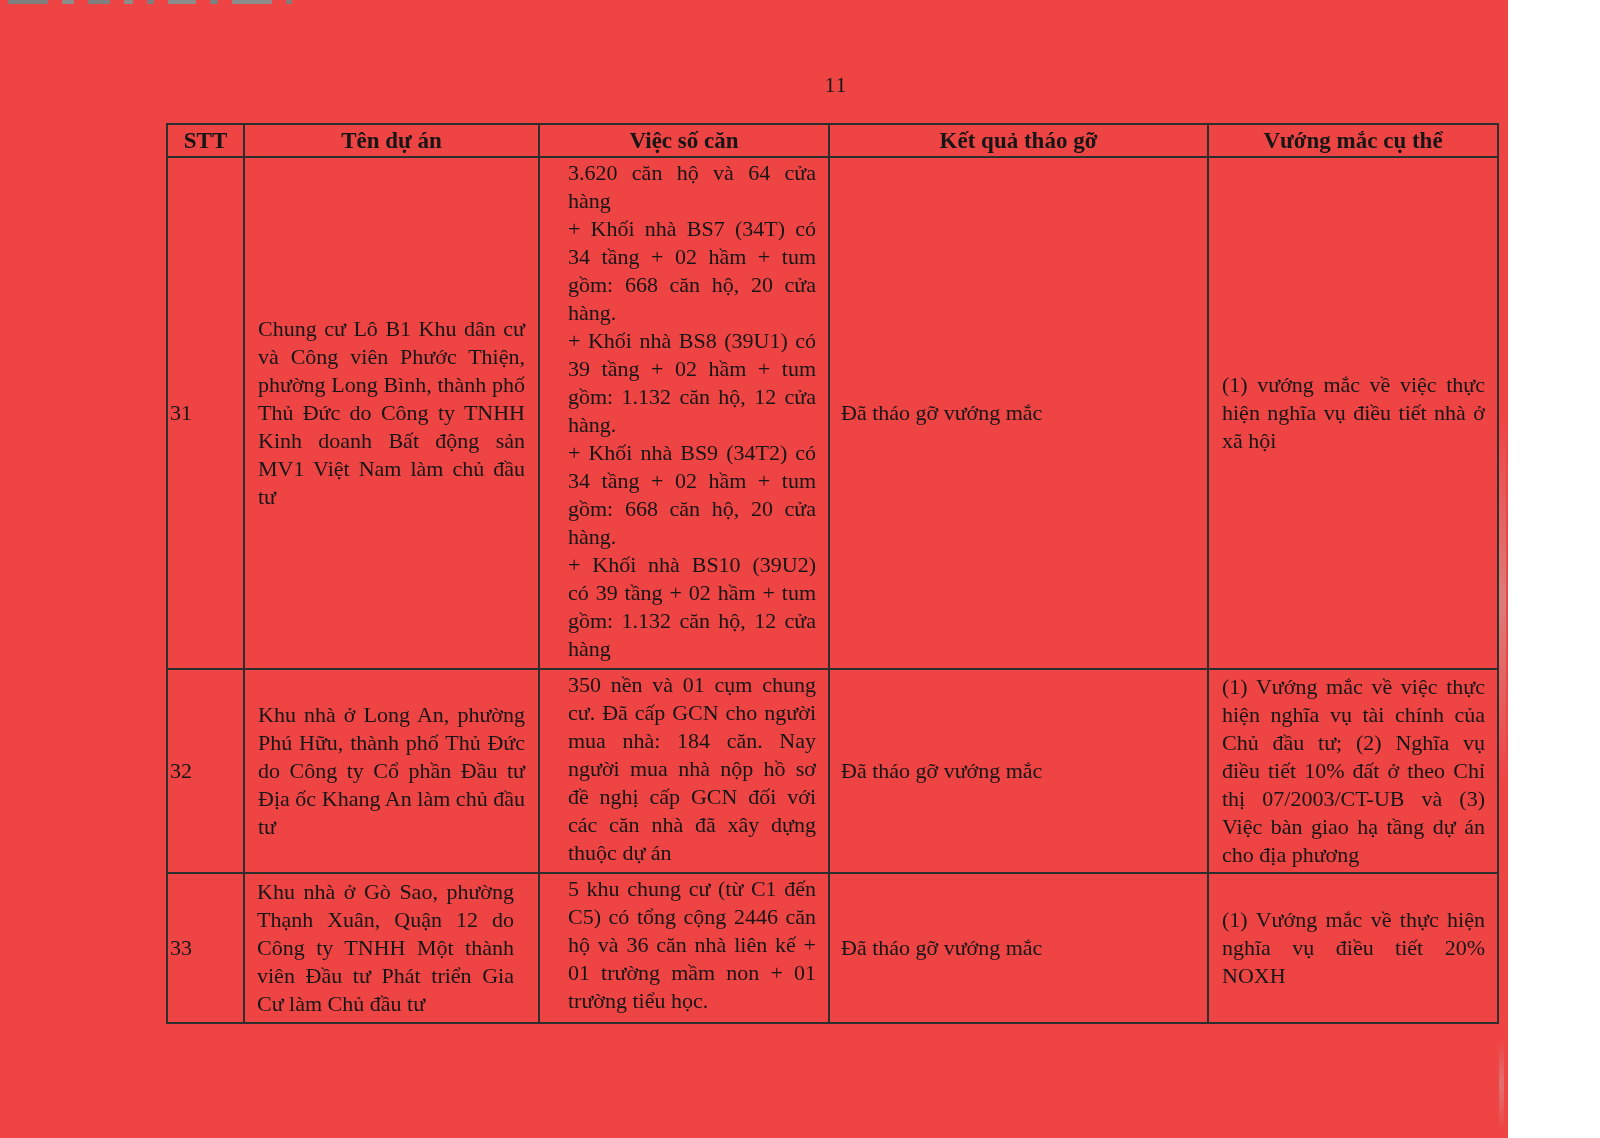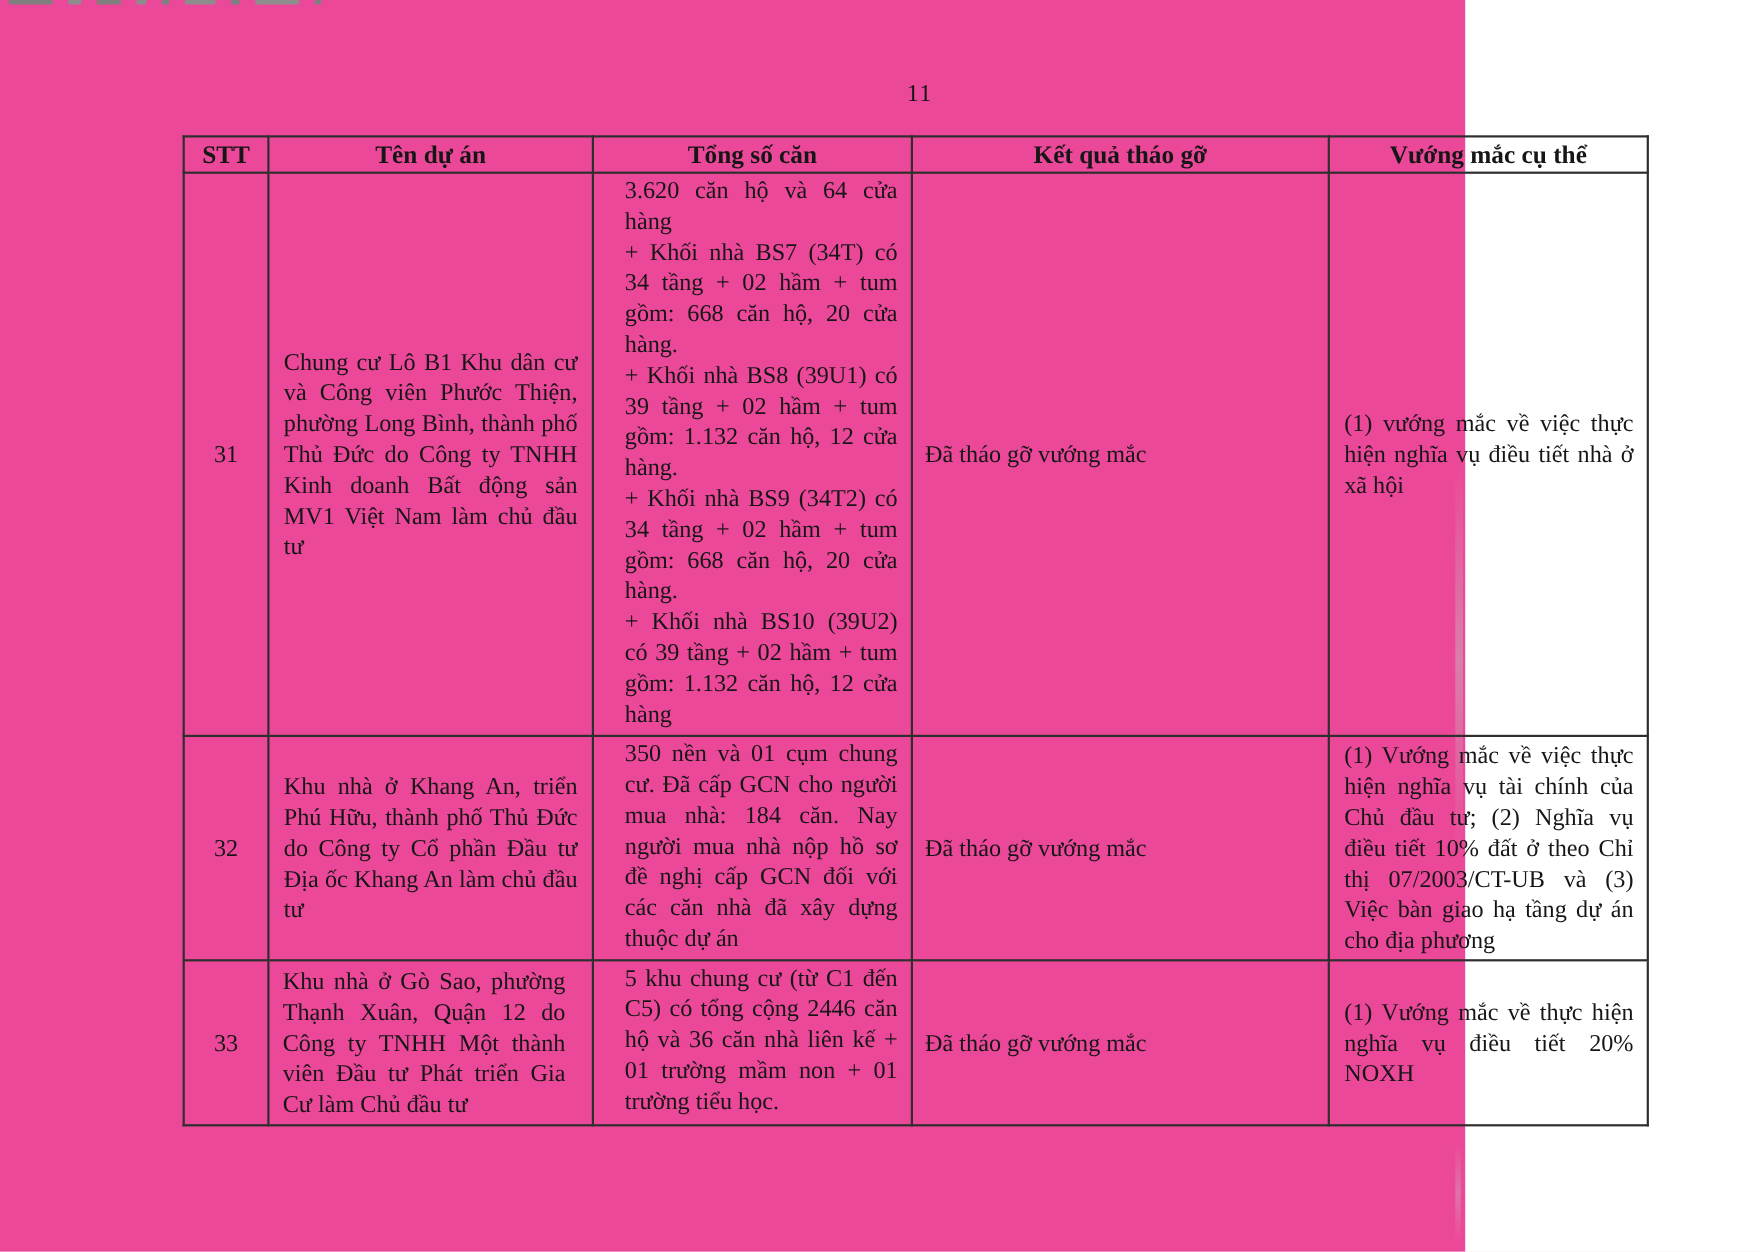--- a/index.html
+++ b/index.html
@@ -7,23 +7,23 @@
     padding: 0;
     background: #ffffff;
     width: 1600px;
     height: 1138px;
     overflow: hidden;
     font-family: "Liberation Serif", "DejaVu Serif", serif;
     color: #161616;
   }
   .page {
     position: relative;
-    width: 1332px;
+    width: 1508px;
     height: 1138px;
-    background: #ec4899;
+    background: #ef4444;
   }
 
   
   .scan-dashes {
     position: absolute;
     top: 0;
     left: 8px;
     height: 6px;
     display: flex;
     align-items: flex-start;
@@ -78,21 +78,21 @@
   }
   .doc-table th {
     font-size: 23px;
     font-weight: bold;
     text-align: center;
     padding: 2px 4px;
     line-height: 27px;
     margin-top: 23px;
   }
   td.c-stt {
-    text-align: center;
+    text-align: left;
     vertical-align: middle;
     padding: 2px;
   }
   td.c-name {
     vertical-align: middle;
     text-align: justify;
     padding: 4px 13px 4px 13px;
   }
   td.c-total {
     vertical-align: top;
@@ -140,42 +140,42 @@
       <col style="width:77px">
       <col style="width:295px">
       <col style="width:290px">
       <col style="width:379px">
       <col style="width:290px">
     </colgroup>
     <tbody>
       <tr class="r-header">
         <th>STT</th>
         <th>Tên dự án</th>
-        <th>Tổng số căn</th>
+        <th>Việc số căn</th>
         <th>Kết quả tháo gỡ</th>
         <th>Vướng mắc cụ thể</th>
       </tr>
 
       <tr class="r-31">
         <td class="c-stt">31</td>
         <td class="c-name">Chung cư Lô B1 Khu dân cư và Công viên Phước Thiện, phường Long Bình, thành phố Thủ Đức do Công ty TNHH Kinh doanh Bất động sản MV1 Việt Nam làm chủ đầu tư</td>
         <td class="c-total">
           <div>3.620 căn hộ và 64 cửa hàng</div>
           <div>+ Khối nhà BS7 (34T) có 34 tầng + 02 hầm + tum gồm: 668 căn hộ, 20 cửa hàng.</div>
           <div>+ Khối nhà BS8 (39U1) có 39 tầng + 02 hầm + tum gồm: 1.132 căn hộ, 12 cửa hàng.</div>
           <div>+ Khối nhà BS9 (34T2) có 34 tầng + 02 hầm + tum gồm: 668 căn hộ, 20 cửa hàng.</div>
           <div>+ Khối nhà BS10 (39U2) có 39 tầng + 02 hầm + tum gồm: 1.132 căn hộ, 12 cửa hàng</div>
         </td>
         <td class="c-result">Đã tháo gỡ vướng mắc</td>
         <td class="c-issue">(1) vướng mắc về việc thực hiện nghĩa vụ điều tiết nhà ở xã hội</td>
       </tr>
 
       <tr class="r-32">
         <td class="c-stt">32</td>
-        <td class="c-name">Khu nhà ở Khang An, triển Phú Hữu, thành phố Thủ Đức do Công ty Cổ phần Đầu tư Địa ốc Khang An làm chủ đầu tư</td>
+        <td class="c-name">Khu nhà ở Long An, phường Phú Hữu, thành phố Thủ Đức do Công ty Cổ phần Đầu tư Địa ốc Khang An làm chủ đầu tư</td>
         <td class="c-total">
           <div>350 nền và 01 cụm chung cư. Đã cấp GCN cho người mua nhà: 184 căn. Nay người mua nhà nộp hồ sơ đề nghị cấp GCN đối với các căn nhà đã xây dựng thuộc dự án</div>
         </td>
         <td class="c-result">Đã tháo gỡ vướng mắc</td>
         <td class="c-issue">(1) Vướng mắc về việc thực hiện nghĩa vụ tài chính của Chủ đầu tư; (2) Nghĩa vụ điều tiết 10% đất ở theo Chỉ thị 07/2003/CT-UB và (3) Việc bàn giao hạ tầng dự án cho địa phương</td>
       </tr>
 
       <tr class="r-33">
         <td class="c-stt">33</td>
         <td class="c-name" style="padding-left:12px; padding-right:24px;">Khu nhà ở Gò Sao, phường Thạnh Xuân, Quận 12 do Công ty TNHH Một thành viên Đầu tư Phát triển Gia Cư làm Chủ đầu tư</td>

